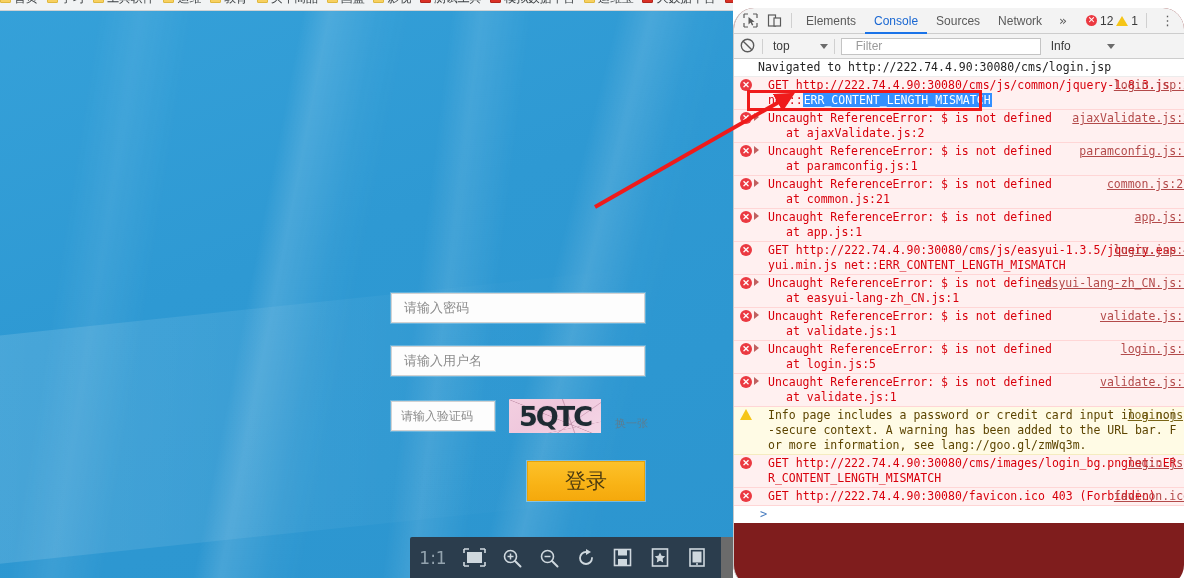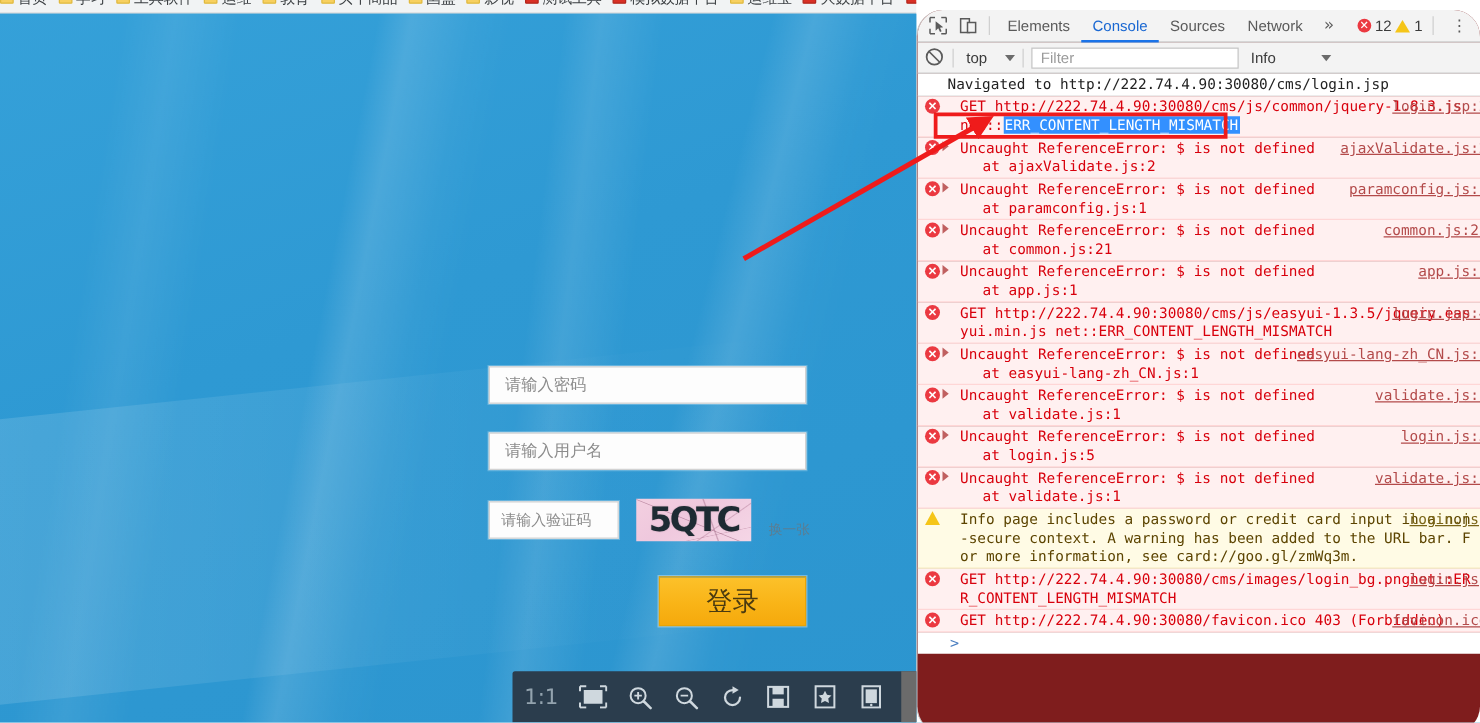--- a/index.html
+++ b/index.html
@@ -146,27 +146,27 @@
   .kebab { padding: 0 6px; color: #5a5a5a; font-size: 13px; cursor: pointer; letter-spacing: 0; }
 
   .dt-filterbar {
     height: 25px; background: #f3f3f3; border-bottom: 1px solid #cdcdcd;
     display: flex; align-items: center; padding: 0 6px; gap: 6px;
   }
   .no-icon { width: 16px; height: 16px; cursor: pointer; }
   .vsep { width: 1px; height: 15px; background: #d0d0d0; }
   .ctx-select {
     font-family: "Liberation Sans", sans-serif; font-size: 12px; color: #3b3b3b;
-    display: flex; align-items: center; gap: 14px; cursor: pointer; padding-left: 4px;
+    display: flex; align-items: center; gap: 30px; cursor: pointer; padding-left: 4px;
   }
   .caret { width: 0; height: 0; border-left: 4px solid transparent; border-right: 4px solid transparent; border-top: 5px solid #6b6b6b; }
   .filter-input {
-    width: 166px; height: 17px; background: #fff; border: 1px solid #c4c4c4;
+    width: 200px; height: 17px; background: #fff; border: 1px solid #c4c4c4;
     font-family: "Liberation Sans", sans-serif; font-size: 12px; color: #9b9b9b;
-    display: flex; align-items: center; padding-left: 7px; cursor: text; text-align: center;
+    display: flex; align-items: center; padding-left: 14px; cursor: text; text-align: center;
   }
   .level-select {
     font-family: "Liberation Sans", sans-serif; font-size: 12px; color: #3b3b3b;
     display: flex; align-items: center; gap: 36px; cursor: pointer; padding-left: 4px;
   }
 
   
   .console-list { height: 525px; overflow: hidden; }
   .msg {
     position: relative; padding: 1px 2px 1px 24px; font-size: 11.5px; line-height: 15px;
@@ -425,21 +425,21 @@
         </div>
         <div class="msg error">
           <span class="badge err">✕</span>
           <span class="disclosure"></span>
           <span class="body"><span>Uncaught ReferenceError: $ is not defined</span></span>
           <span class="sub">at <span class="lnk">validate.js:1</span></span>
           <span class="src">validate.js:1</span>
         </div>
         <div class="msg warning">
           <span class="badge warn"></span>
-          <span class="body"><span>Info page includes a password or credit card input in a non-secure context. A warning has been added to the URL bar. For more information, see </span><span class="lnk">card://goo.gl/zmWq3m</span><span>.</span></span>
+          <span class="body"><span>Info page includes a password or credit card input in a non-secure context. A warning has been added to the URL bar. For more information, see </span><span class="lnk">lang://goo.gl/zmWq3m</span><span>.</span></span>
           <span class="src">login.jsp</span>
         </div>
         <div class="msg error">
           <span class="badge err">✕</span>
           <span class="body"><span>GET </span><span class="lnk">http://222.74.4.90:30080/cms/images/login_bg.png</span><span>net::ERR_CONTENT_LENGTH_MISMATCH</span></span>
           <span class="src">login.jsp</span>
         </div>
         <div class="msg error">
           <span class="badge err">✕</span>
           <span class="body"><span>GET </span><span class="lnk">http://222.74.4.90:30080/favicon.ico</span><span> 403 (Forbidden)</span></span>

